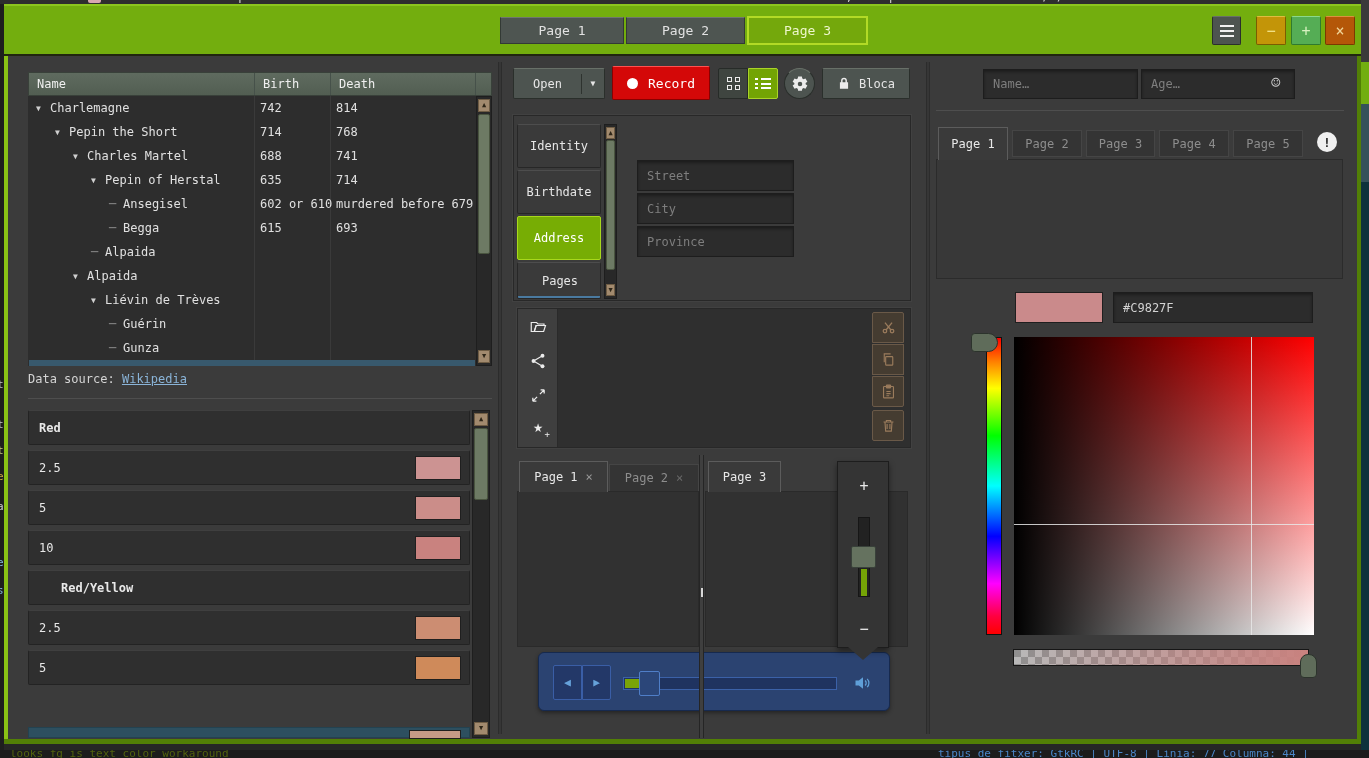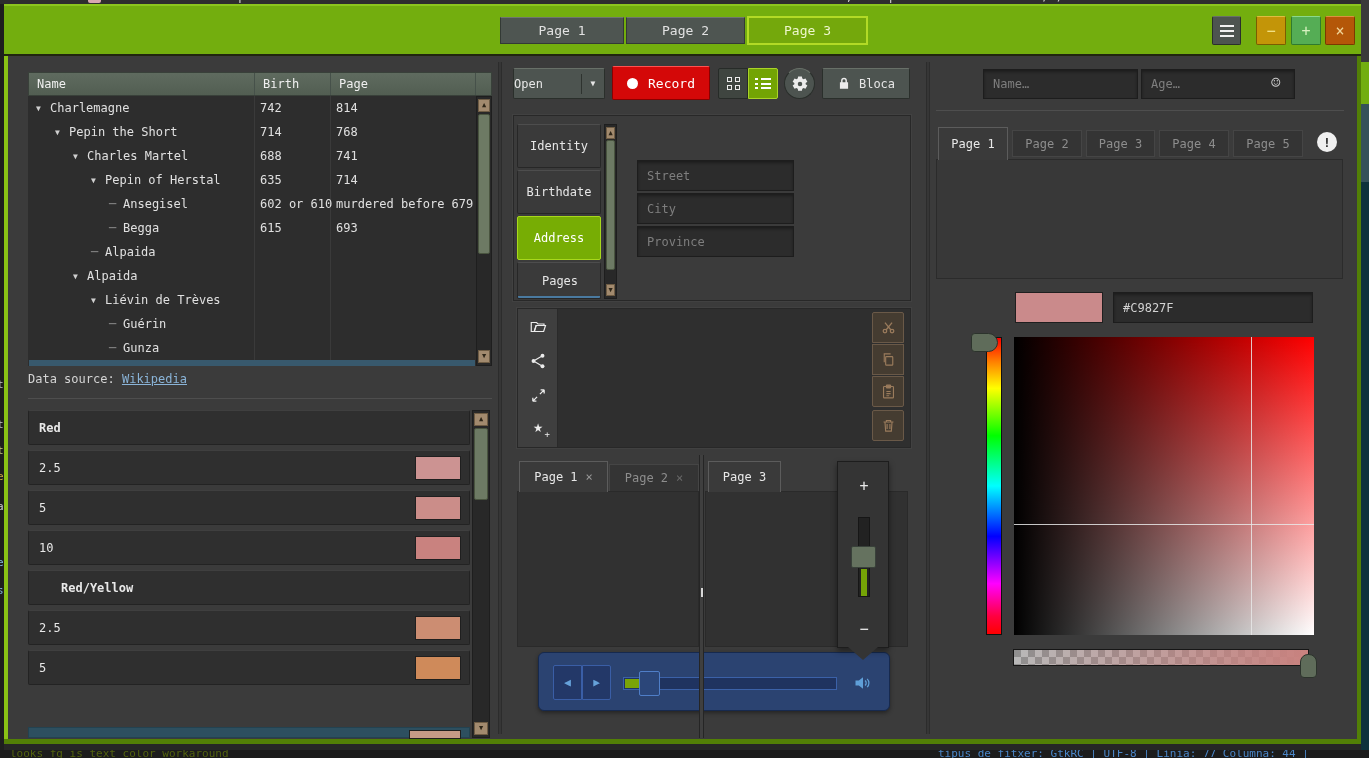--- a/index.html
+++ b/index.html
@@ -98,21 +98,21 @@
   <div class="abs flexc" style="left:1325px;top:16px;width:30px;height:29px;background:#b45708;border:1px solid #7a3a00;border-top-color:#dc9040;border-radius:2px;color:#f0d498;font-size:15px">
     <span>×</span>
   </div>
 
   <div class="abs" style="left:498px;top:62px;width:4px;height:672px;background:#363636;border-left:1px solid #2c2c2c;border-right:1px solid #2c2c2c"></div>
   <div class="abs" style="left:926px;top:62px;width:4px;height:672px;background:#363636;border-left:1px solid #2c2c2c;border-right:1px solid #2c2c2c"></div>
 
   <div class="abs" style="left:28px;top:72px;width:464px;height:24px;background:linear-gradient(#5f6b5f,#525e52);border:1px solid #39413a;display:flex">
     <span class="hdrcell" style="width:226px;border-right:1px solid #46514a">Name</span>
     <span class="hdrcell" style="width:76px;border-right:1px solid #46514a">Birth</span>
-    <span class="hdrcell" style="width:145px;border-right:1px solid #46514a">Page</span>
+    <span class="hdrcell" style="width:145px;border-right:1px solid #46514a">Death</span>
   </div>
 
   <div class="abs" style="left:28px;top:96px;width:448px;height:270px;background:#2d2d2d;overflow:hidden">
     <div class="abs" style="left:226px;top:0;width:1px;height:270px;background:#3a3a3a"></div>
     <div class="abs" style="left:302px;top:0;width:1px;height:270px;background:#3a3a3a"></div>
     <div class="abs" style="left:0;top:0;width:448px">
 
         <div class="tree-row">
           <span class="cname" style="padding-left: 8px;">
             <span class="expander">▼</span>
@@ -281,21 +281,21 @@
     <span class="abs swatchbox" style="right: 8px; top: 2px; width: 52px; height: 9px; background: rgb(197, 154, 134);"></span>
   </div>
 
   <div class="abs scrolltrough" style="left:472px;top:410px;width:18px;height:328px">
     <div class="abs tanbtn flexc" style="left:1px;top:2px;width:14px;height:13px">▲</div>
     <div class="abs thumb" style="left:1px;top:17px;width:14px;height:72px"></div>
     <div class="abs tanbtn flexc" style="left:1px;top:311px;width:14px;height:13px">▼</div>
   </div>
 
   <div class="abs btn" style="left:513px;top:68px;width:92px;height:31px;display:flex;align-items:center">
-    <span style="flex:1;">Open</span>
+    <span style="flex:1;text-align:center">Open</span>
     <span style="width:1px;height:20px;background:#2e332f"></span>
     <span class="flexc" style="width:22px;font-size:8px">▼</span>
   </div>
 
   <div class="abs flexc" style="left:612px;top:66px;width:98px;height:34px;background:#d40808;border:1px solid #8a0000;border-top-color:#ff5050;border-radius:2px;gap:10px">
     <span style="width:11px;height:11px;border-radius:50%;background:#ffffff;display:block"></span>
     <span style="color:#fff;font-size:13px">Record</span>
   </div>
 
   <div class="abs flexc" style="left:718px;top:68px;width:30px;height:31px;background:#3f4540;border:1px solid #272b28;border-radius:2px 0 0 2px">

